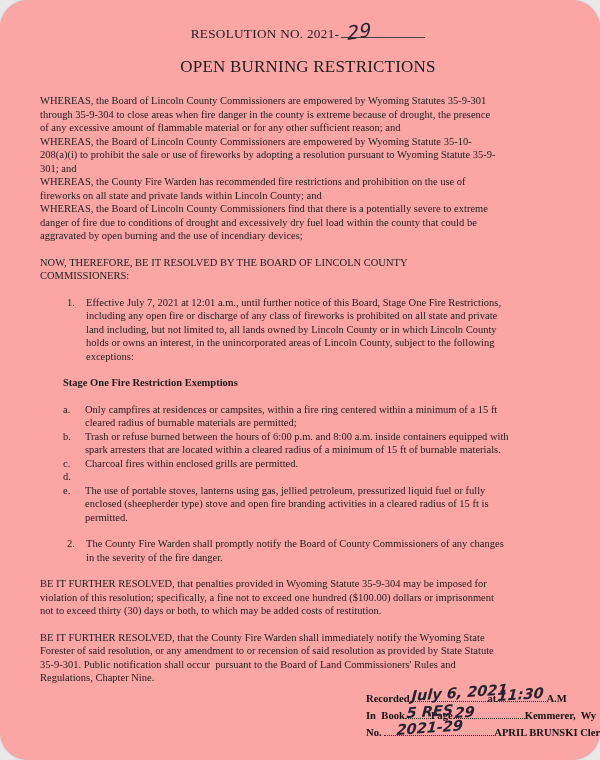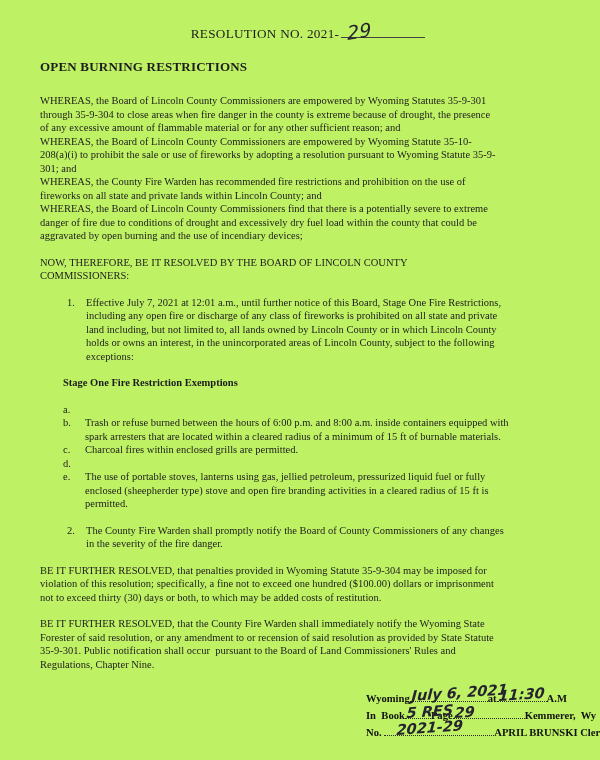--- a/index.html
+++ b/index.html
@@ -3,27 +3,28 @@
 <meta charset="utf-8">
 <style>
   :root { --ink: #262330; --text: #1c1c1c; }
   * { margin: 0; padding: 0; box-sizing: border-box; }
   html, body { background: #e9e9e9; }
   .page {
     position: relative;
     width: 600px;
     height: 760px;
     margin: 0 auto;
-    background: #bef264;
+    background: #fca5a5;
     color: var(--text);
     font-family: "Liberation Serif", serif;
     font-size: 10.5px;
     line-height: 13.5px;
     overflow: hidden;
     box-shadow: 0 0 2px rgba(0,0,0,.25);
+    border-radius: 28px;
   }
   .content { padding: 24px 24px 0 40px; }
 
   .title-row {
     text-align: center;
     font-size: 13.2px;
     letter-spacing: .3px;
     white-space: nowrap;
   }
   .title-blank {
@@ -42,24 +43,24 @@
     white-space: nowrap;
   }
   .title-hand {
     position: absolute;
     left: 6px;
     bottom: -1px;
     font-size: 19px;
     transform: rotate(-9deg) skewX(-6deg);
   }
   .subtitle {
-    font-size: 13px;
+    text-align: center;
+    font-size: 17px;
     letter-spacing: .2px;
     margin-top: 19px;
-    font-weight: bold;
   }
 
   .para { white-space: pre-wrap; margin-top: 13px; font-family: Liberation Serif, serif; }
   .body-start { margin-top: 21px; }
 
   .num-item { display: flex; margin-left: 27px; margin-top: 13px; }
   .num-item .marker { flex: none; width: 19px; }
   .num-item .text { white-space: pre-wrap; }
 
   .exempt-heading { margin-left: 23px; margin-top: 13px; font-weight: bold; }
@@ -137,20 +138,22 @@
 land including, but not limited to, all lands owned by Lincoln County or in which Lincoln County
 holds or owns an interest, in the unincorporated areas of Lincoln County, subject to the following
 exceptions:</span>
     </div>
 
     <div class="exempt-heading">Stage One Fire Restriction Exemptions</div>
 
     <div class="exempt-list">
       <div class="exempt-item">
         <span class="marker">a.</span>
+        <span class="text">Only campfires at residences or campsites, within a fire ring centered within a minimum of a 15 ft
+cleared radius of burnable materials are permitted;</span>
       </div>
       <div class="exempt-item">
         <span class="marker">b.</span>
         <span class="text">Trash or refuse burned between the hours of 6:00 p.m. and 8:00 a.m. inside containers equipped with
 spark arresters that are located within a cleared radius of a minimum of 15 ft of burnable materials.</span>
       </div>
       <div class="exempt-item">
         <span class="marker">c.</span>
         <span class="text">Charcoal fires within enclosed grills are permitted.</span>
       </div>
@@ -177,21 +180,21 @@
 
     <div class="para">BE IT FURTHER RESOLVED, that the County Fire Warden shall immediately notify the Wyoming State
 Forester of said resolution, or any amendment to or recension of said resolution as provided by State Statute
 35-9-301. Public notification shall occur  pursuant to the Board of Land Commissioners' Rules and
 Regulations, Chapter Nine.</div>
 
   </div>
 
   <div class="stamp">
     <div class="stamp-row">
-      <span class="lbl">Wyoming</span><span class="leader l-date"><span class="hand">July 6, 2021</span></span><span class="lbl">at</span><span class="leader l-time"><span class="hand">11:30</span></span><span class="lbl">A.M</span>
+      <span class="lbl">Recorded</span><span class="leader l-date"><span class="hand">July 6, 2021</span></span><span class="lbl">at</span><span class="leader l-time"><span class="hand">11:30</span></span><span class="lbl">A.M</span>
     </div>
     <div class="stamp-row">
       <span class="lbl">In  Book</span><span class="leader l-book"><span class="hand">5 RES</span></span><span class="lbl">Page</span><span class="leader l-page"><span class="hand">29</span></span><span class="lbl">Kemmerer,  Wy</span>
     </div>
     <div class="stamp-row">
       <span class="lbl">No. </span><span class="leader l-no"><span class="hand">2021-29</span></span><span class="lbl">APRIL BRUNSKI Clerk</span>
     </div>
   </div>
 </div>
 

